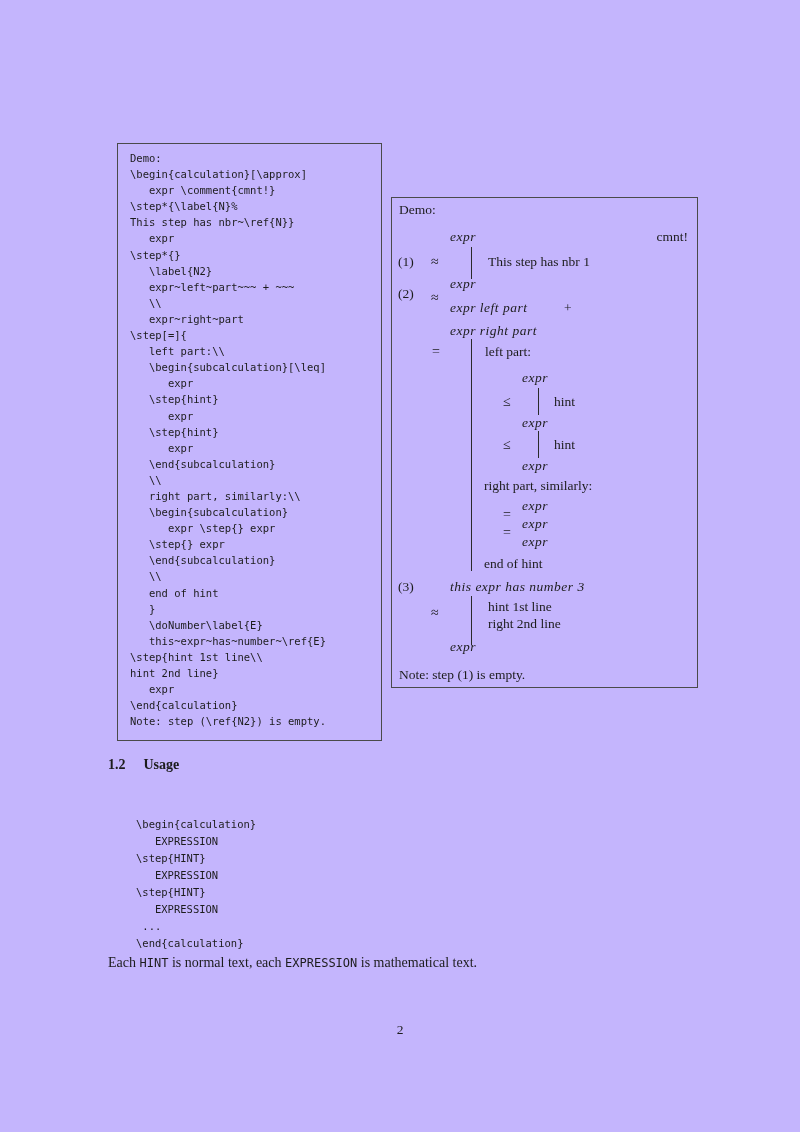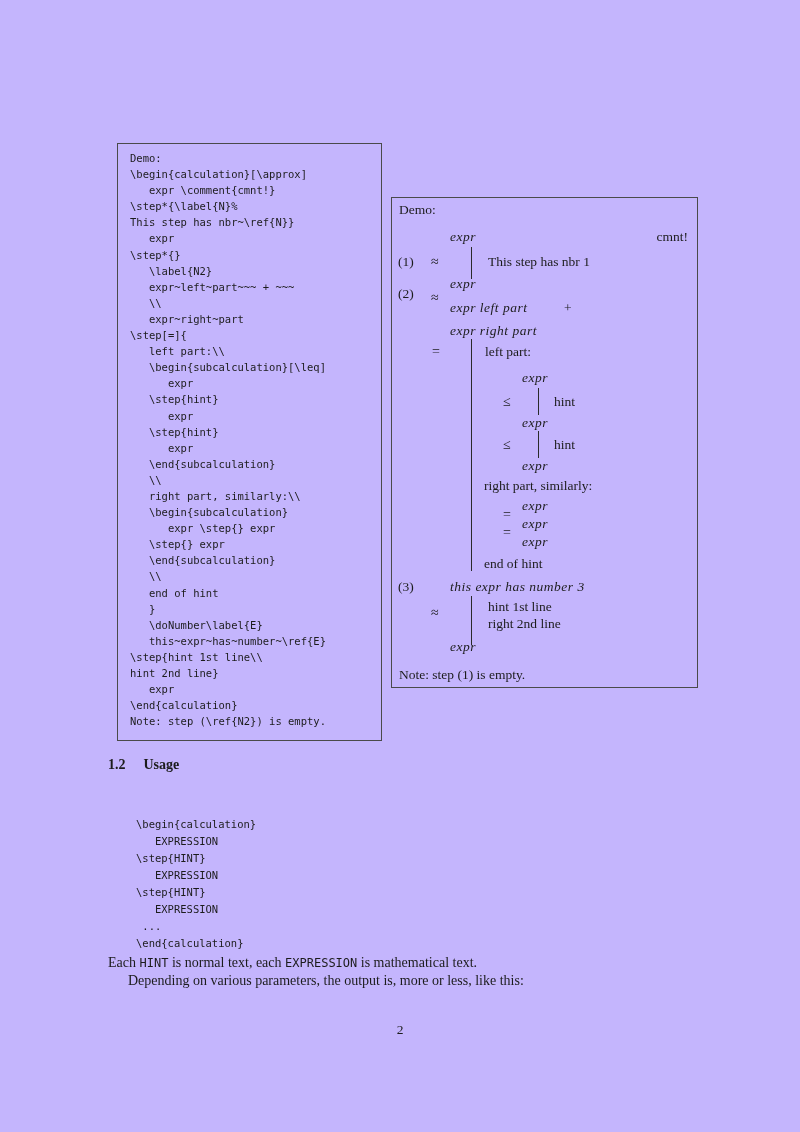--- a/index.html
+++ b/index.html
@@ -153,17 +153,16 @@
    EXPRESSION
 \step{HINT}
    EXPRESSION
  ...
 \end{calculation}</pre>
 
   <div class="para" style="left:108px; top:955px; width:590px;">
     <span>Each </span><span class="tt">HINT</span><span> is normal text, each </span><span class="tt">EXPRESSION</span><span> is mathematical text.</span>
   </div>
 
-  <div class="para" style="left:128px; top:973px; width:570px;">Depending on various parameters, the output is, more or less, like this:</div>
 
   <div class="pagenum">2</div>
 
 </div>
 
 </body></html>

